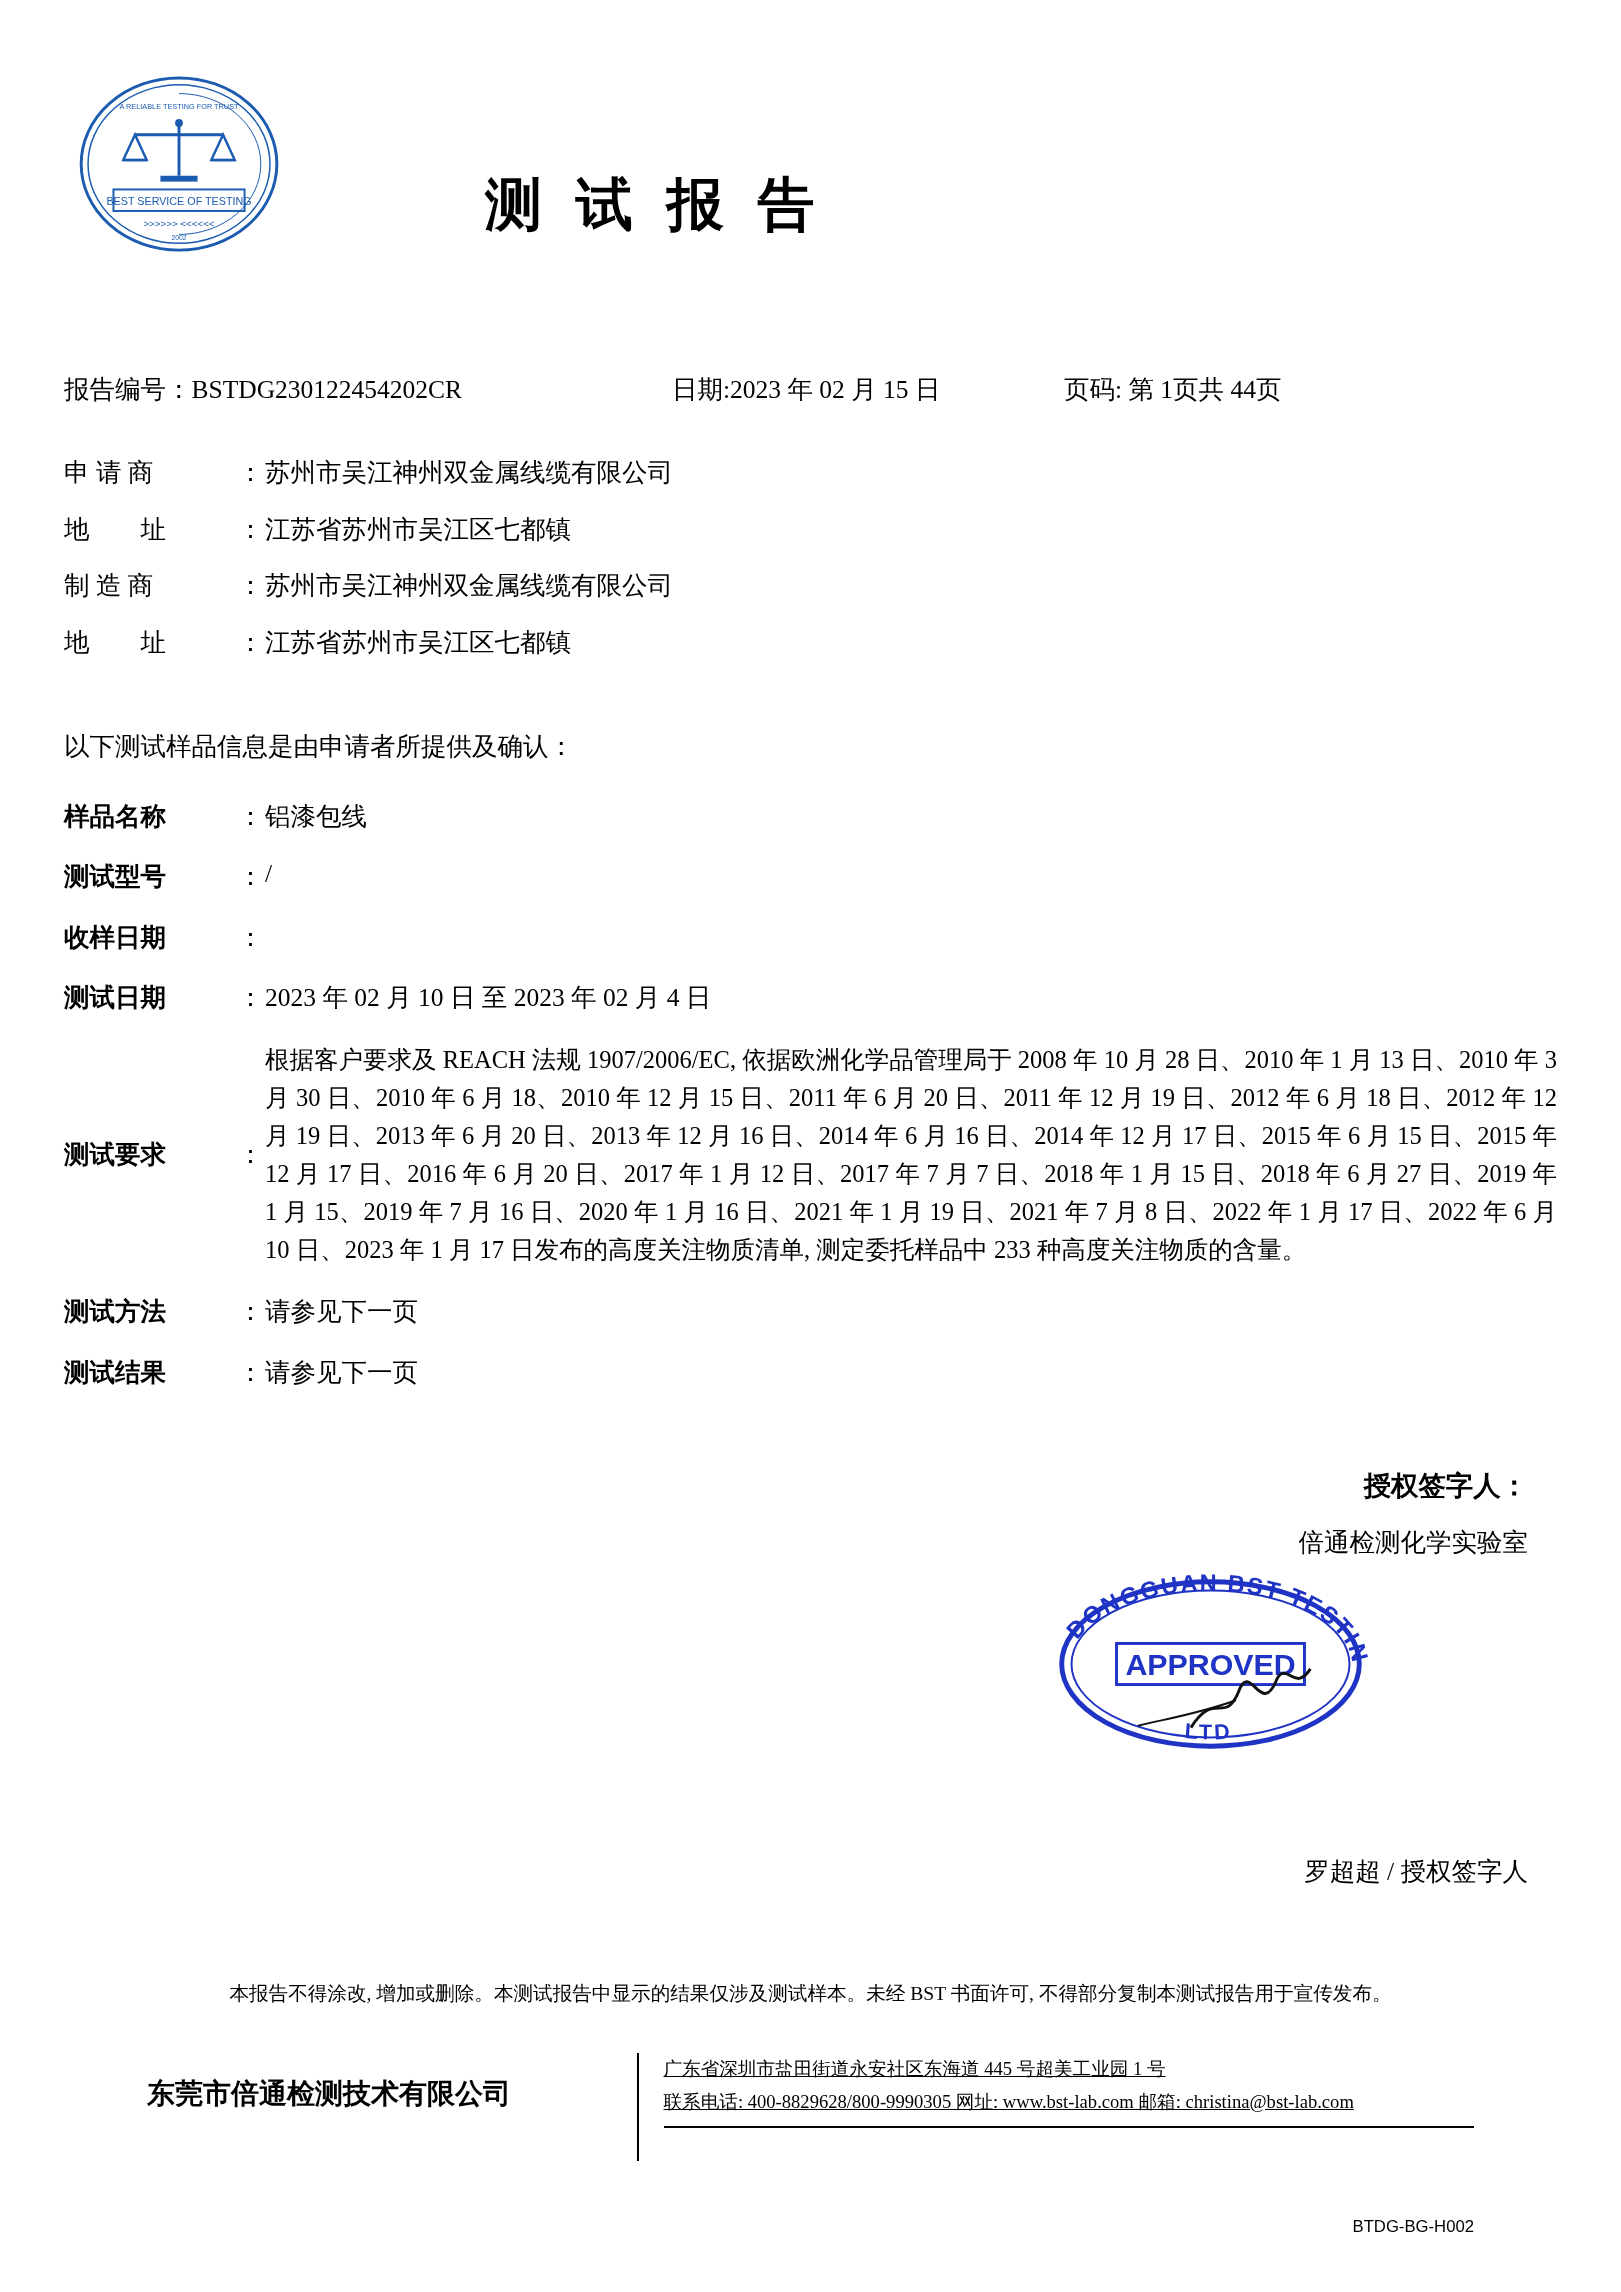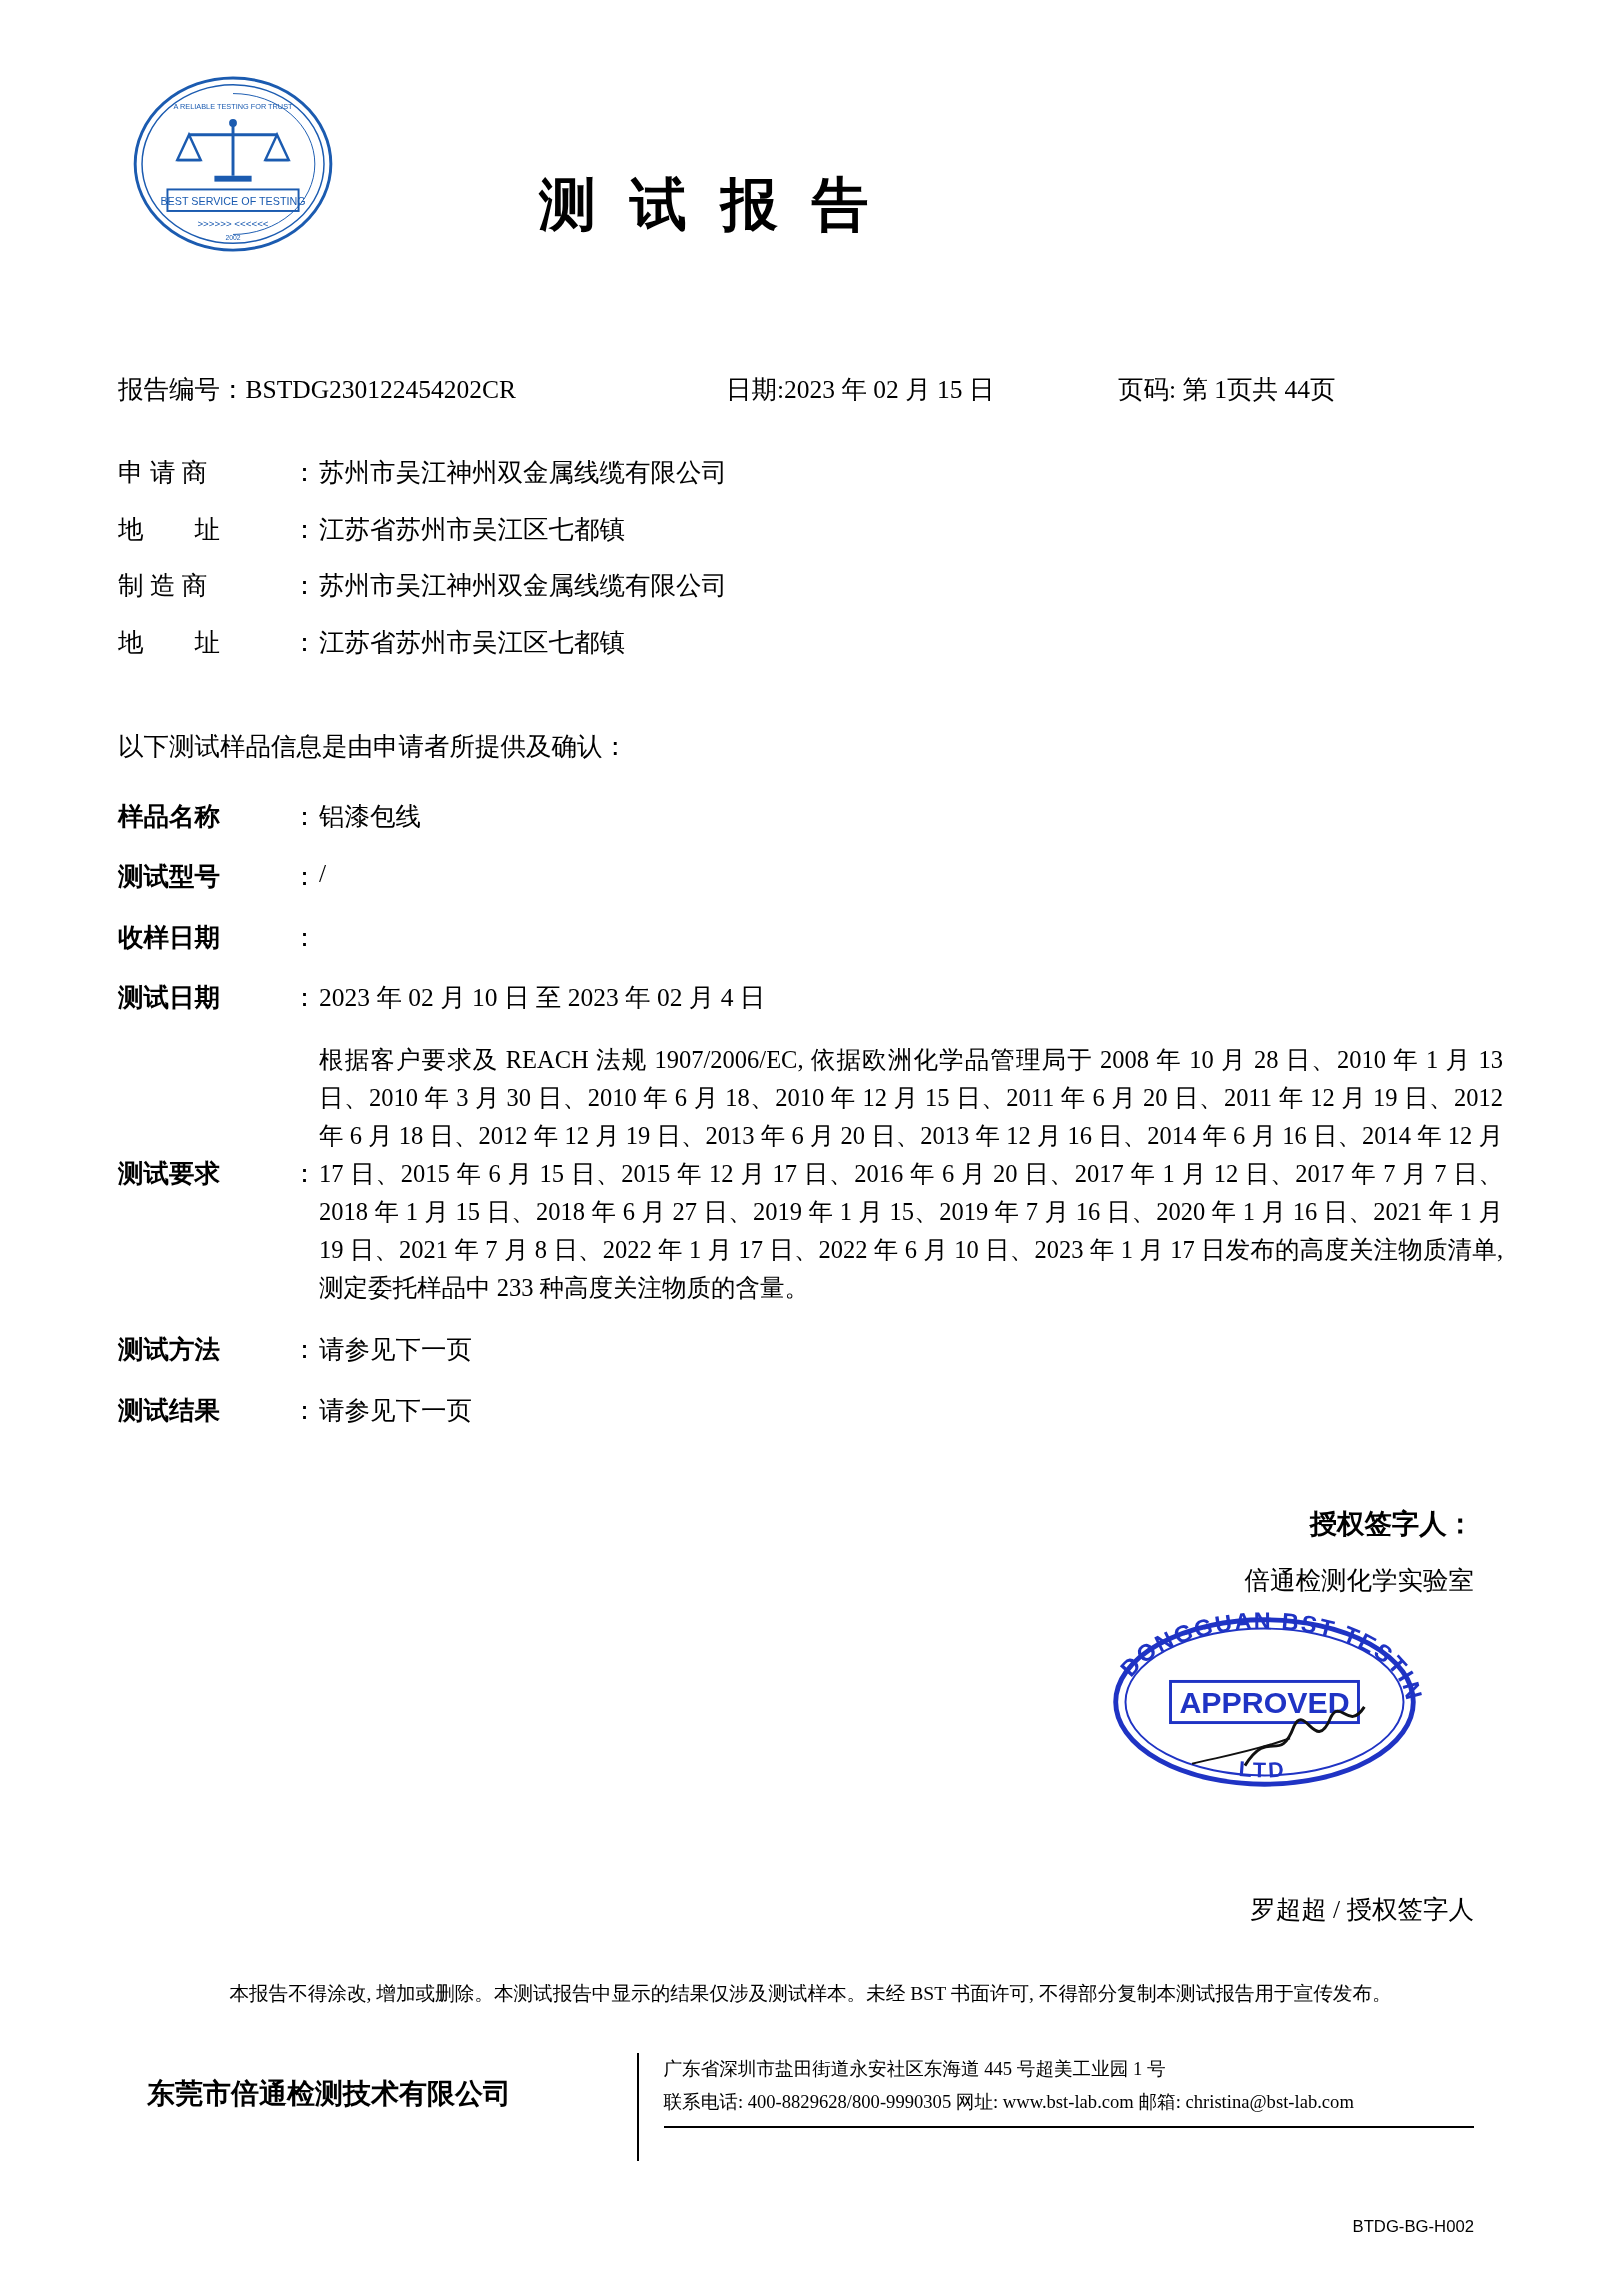--- a/index.html
+++ b/index.html
@@ -13,21 +13,21 @@
     font-family: "Liberation Serif", serif;
     color: #000000;
     position: relative;
     overflow: hidden;
   }
   .page {
     position: relative;
     width: 1621px;
     height: 2293px;
     box-sizing: border-box;
-    padding: 0 118px;
+    padding: 0 64px;
   }
 
   
   .header {
     position: relative;
     height: 245px;
   }
   .logo {
     position: absolute;
     left: 9.8px;
@@ -194,20 +194,21 @@
     background: #000;
     height: 108px;
     margin-right: 24.5px;
   }
   .footer-contact {
     flex: 1;
     font-size: 18.6px;
     line-height: 1.75;
     border-bottom: 2px solid #000;
     padding-bottom: 7.8px;
+    text-decoration: underline;
   }
   .footer-code {
     position: absolute;
     right: 147px;
     top: 2217px;
     font-size: 16.7px;
     font-family: "Liberation Sans", sans-serif;
     text-align: right;
   }
 </style>

